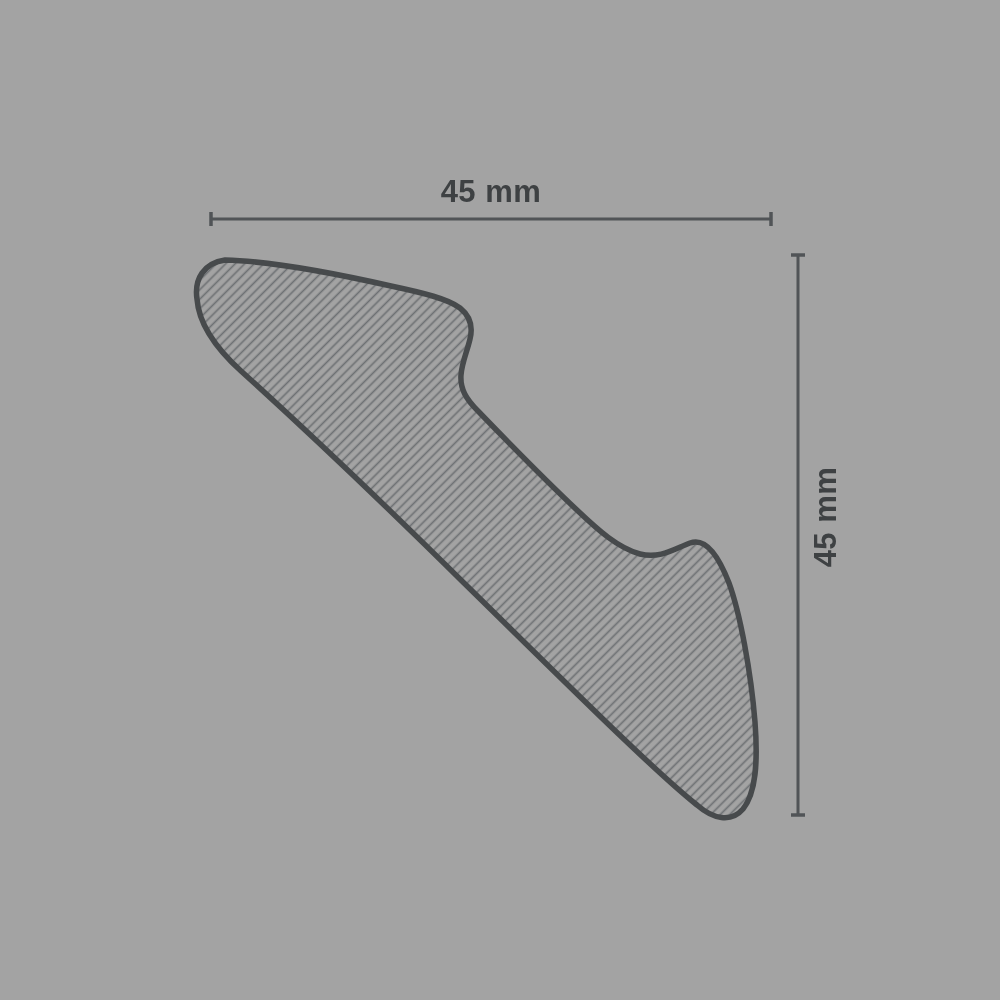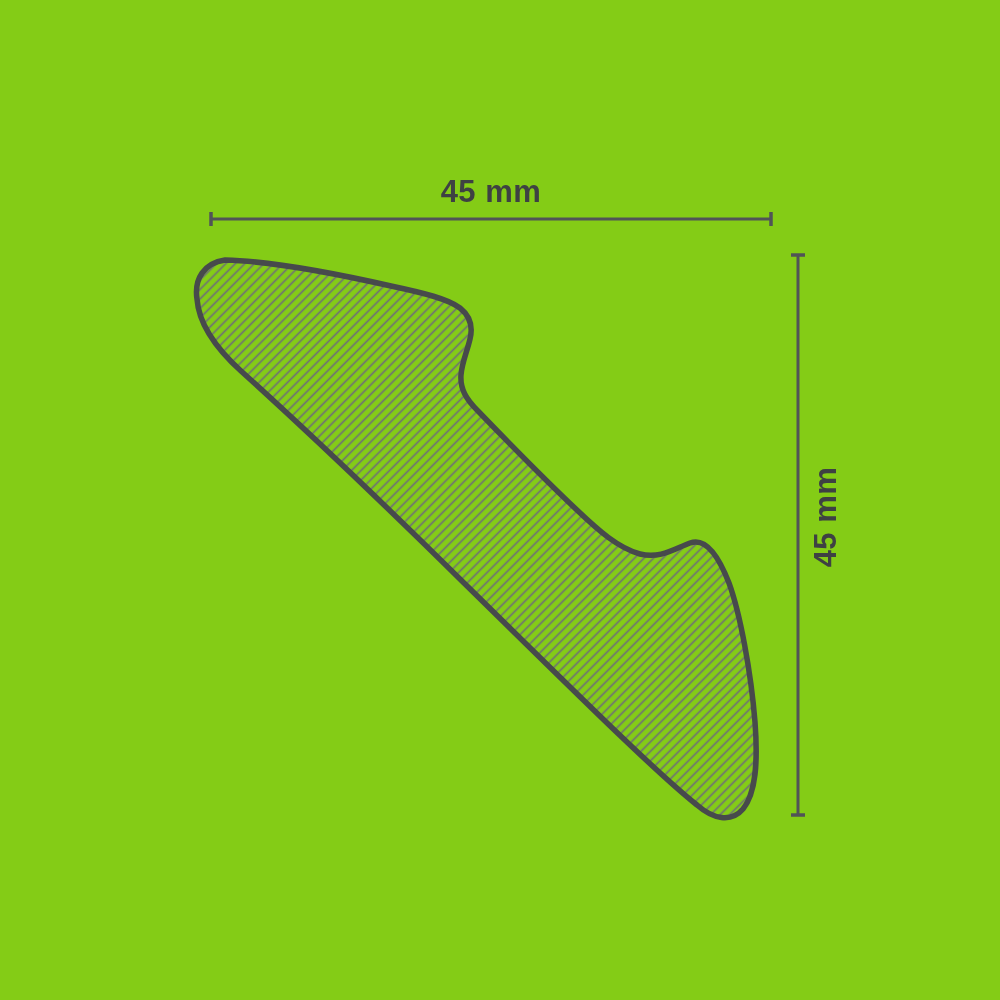--- a/index.html
+++ b/index.html
@@ -4,21 +4,21 @@
 <style>
   html, body {
     margin: 0;
     padding: 0;
     background: #ffffff;
   }
   .canvas {
     position: relative;
     width: 1000px;
     height: 1000px;
-    background: #84cc16;
+    background: #a3a3a3;
     overflow: hidden;
     font-family: "Liberation Sans", sans-serif;
   }
   .drawing {
     position: absolute;
     left: 0;
     top: 0;
     width: 1000px;
     height: 1000px;
   }

